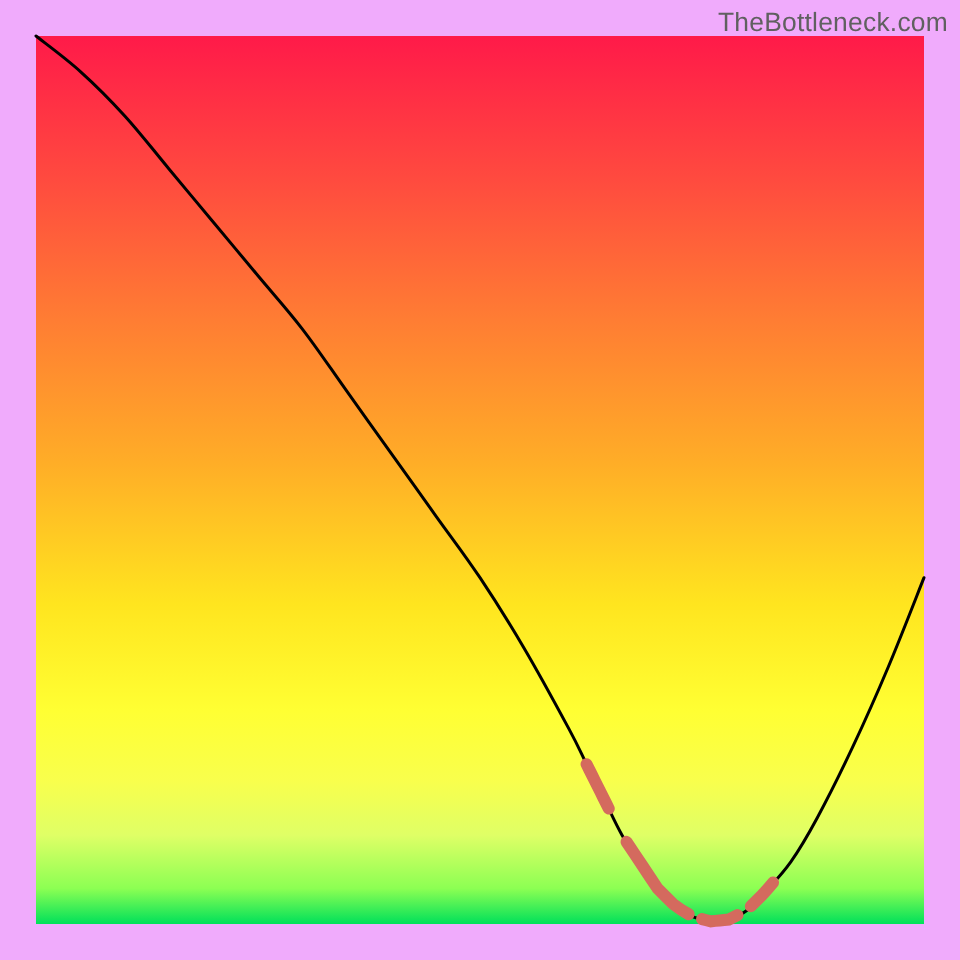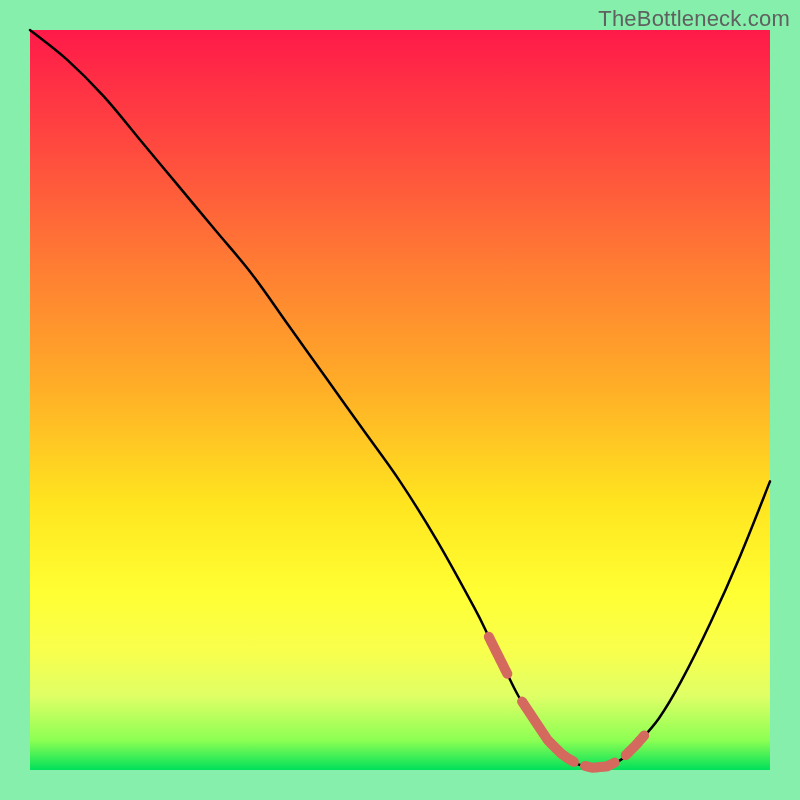--- a/index.html
+++ b/index.html
@@ -8,21 +8,21 @@
     width: 800px;
     height: 800px;
     background: #000;
     overflow: hidden;
     font-family: Arial, Helvetica, sans-serif;
   }
   .frame {
     position: relative;
     width: 800px;
     height: 800px;
-    background: #86efac;
+    background: #f0abfc;
   }
   .watermark {
     position: absolute;
     top: 6px;
     right: 10px;
     color: #606060;
     font-size: 22px;
     font-weight: 500;
     letter-spacing: 0.2px;
     user-select: none;

